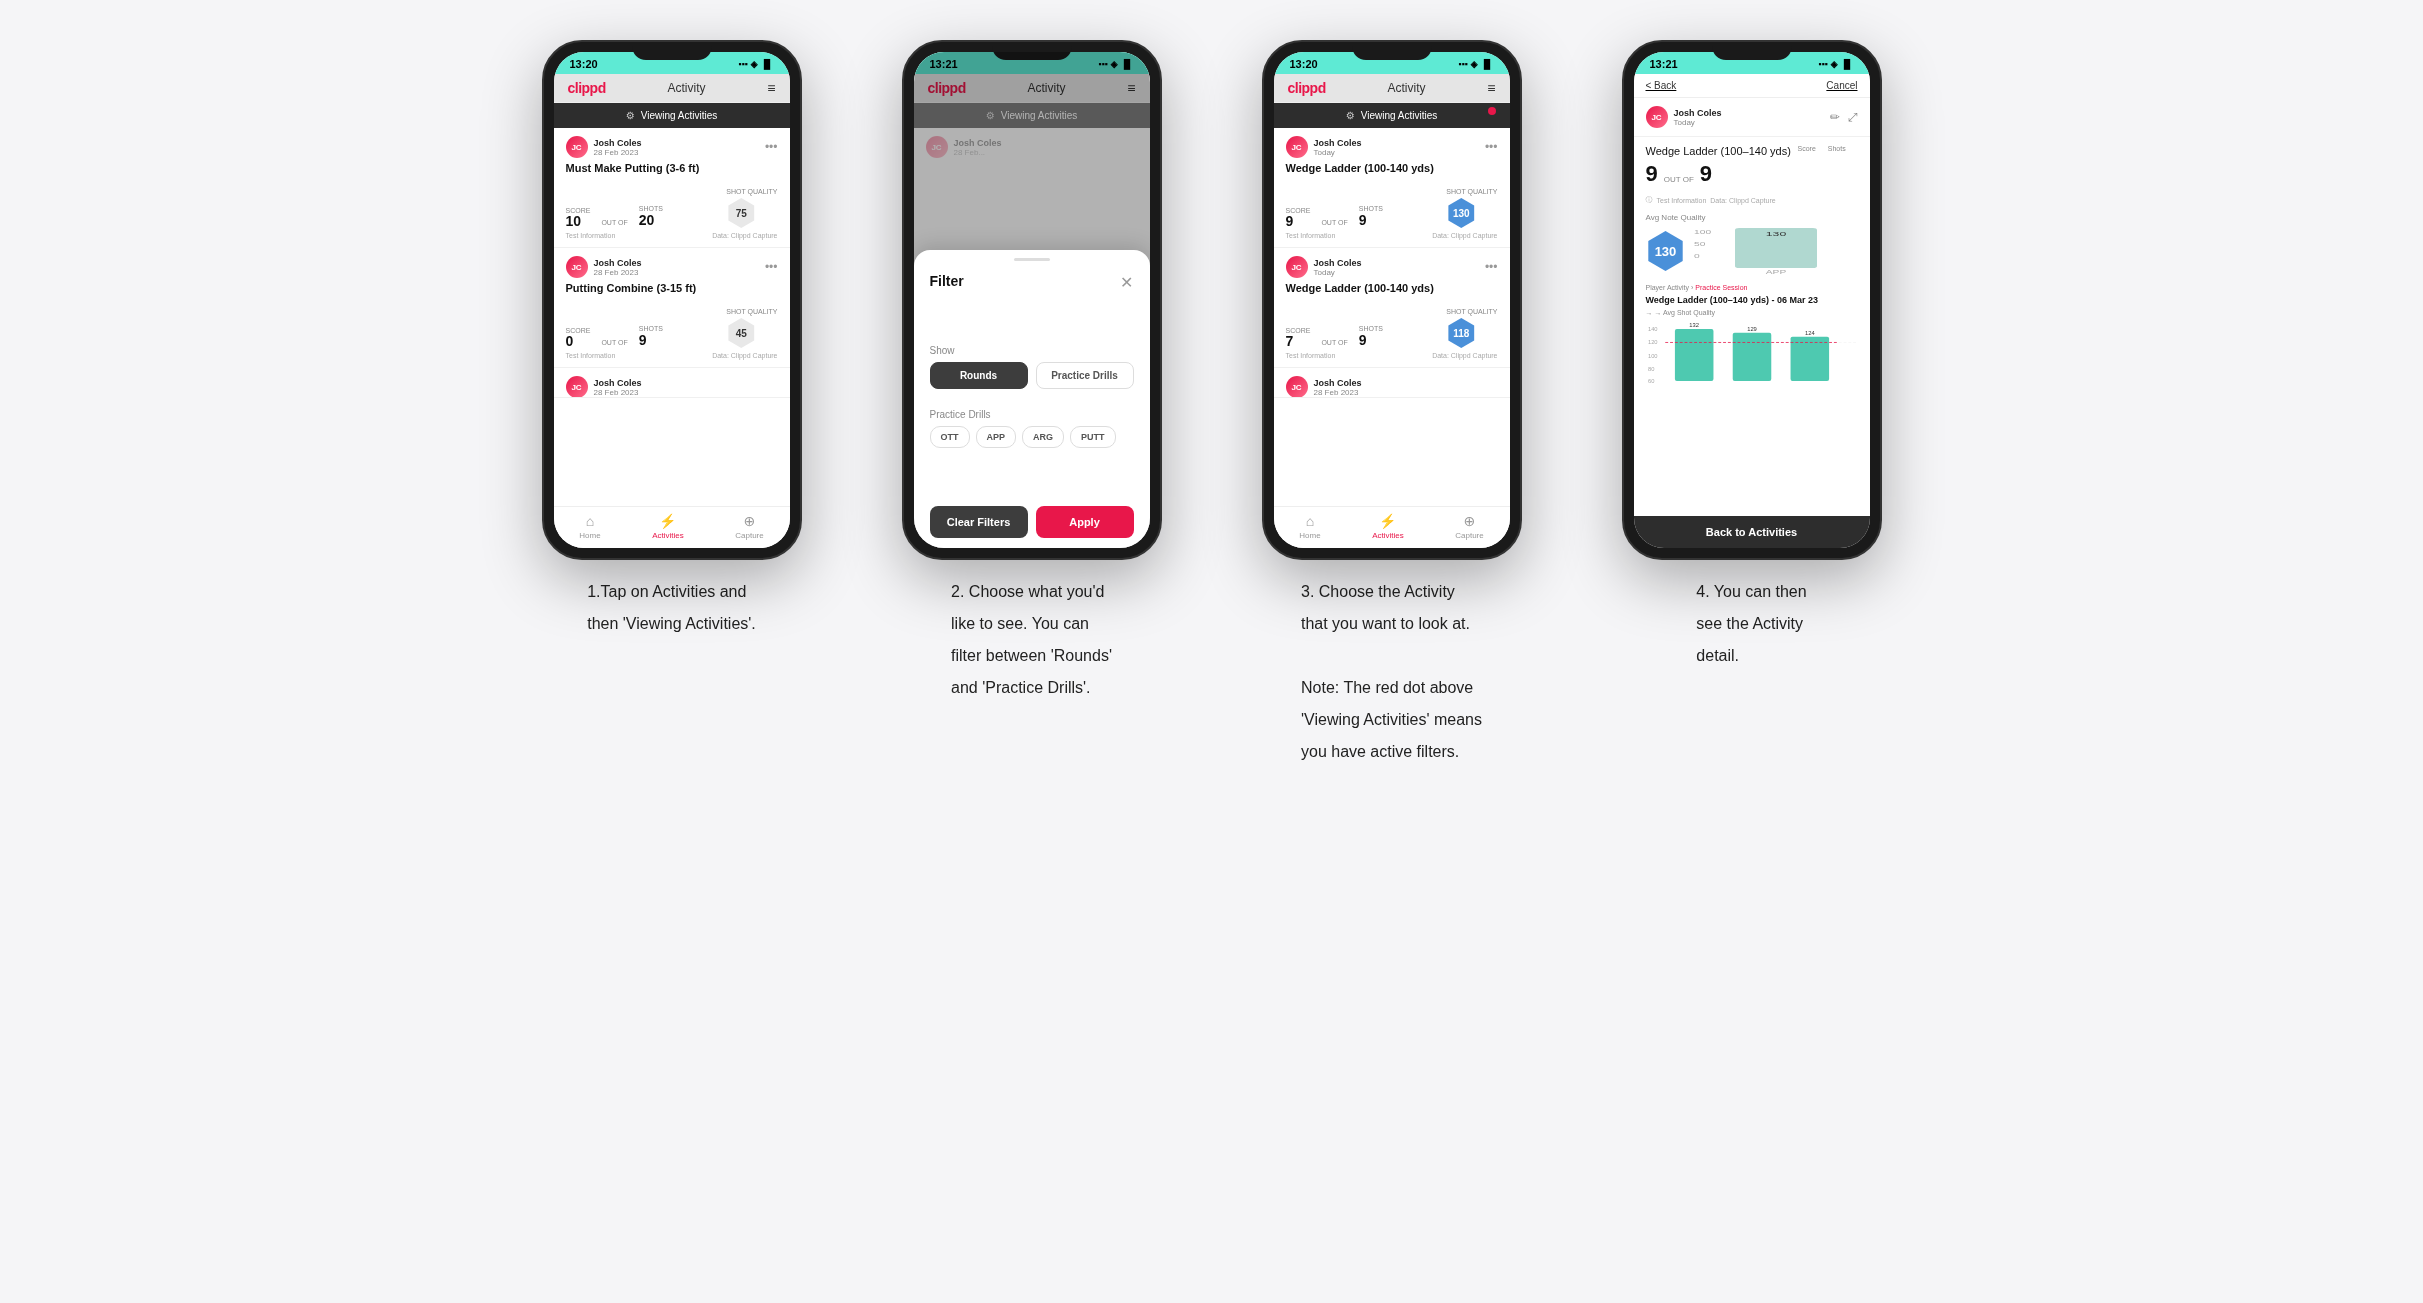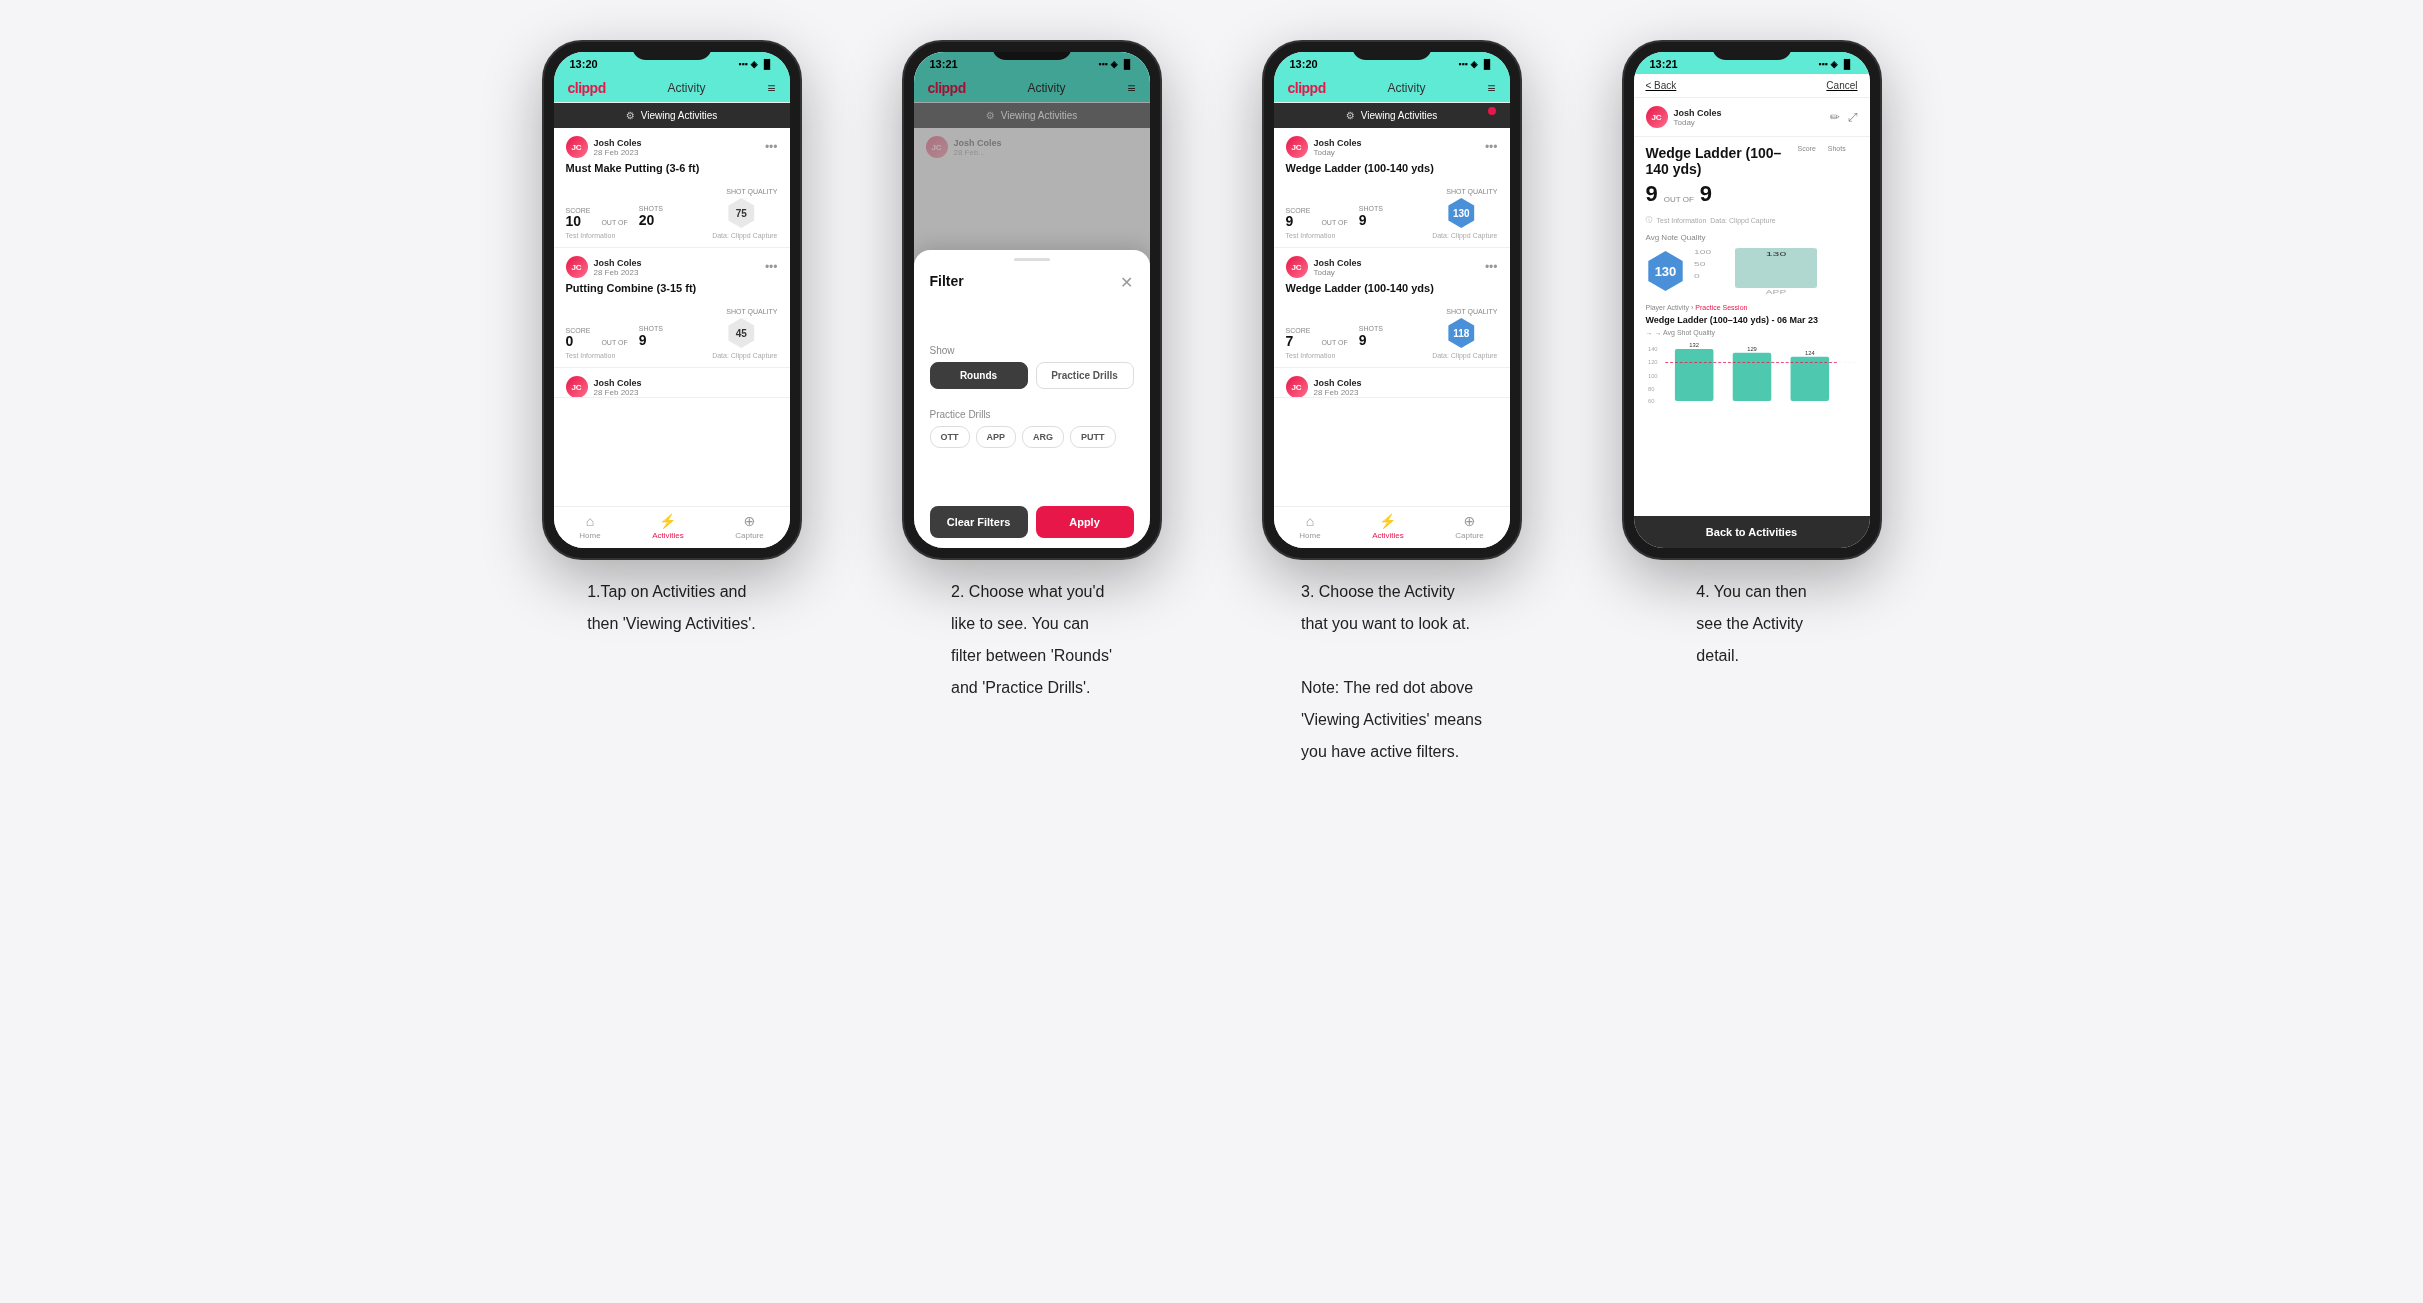--- a/index.html
+++ b/index.html
@@ -66,21 +66,21 @@
       left: 50%;
       transform: translateX(-50%);
       width: 80px;
       height: 18px;
       background: #1a1a1a;
       border-radius: 0 0 14px 14px;
       z-index: 10;
     }
     
     .app-header {
-      background: #5eead4;
+      background: #e5e5e5;
       display: flex;
       align-items: center;
       justify-content: space-between;
       padding: 6px 14px;
       border-bottom: 1px solid #eee;
     }
     .logo-text {
       color: #e8174a;
       font-weight: 800;
       font-size: 14px;
@@ -294,21 +294,21 @@
       display: flex;
       align-items: center;
       justify-content: space-between;
       padding: 8px 12px;
       border-bottom: 1px solid #f0f0f0;
     }
     .detail-user-info { display: flex; align-items: center; gap: 6px; }
     .detail-icons { display: flex; gap: 8px; color: #888; font-size: 12px; }
     .detail-content { padding: 8px 12px; flex: 1; overflow: hidden; }
     .detail-title-row { display: flex; justify-content: space-between; align-items: flex-start; margin-bottom: 4px; }
-    .detail-drill-name { font-size: 14px; font-weight: 700; color: #111; flex: 1; }
+    .detail-drill-name { font-size: 11px; font-weight: 400; color: #111; flex: 1; }
     .detail-col-label { font-size: 7px; color: #888; text-align: center; }
     .detail-score-row { display: flex; align-items: flex-end; gap: 6px; margin-bottom: 8px; }
     .big-score { font-size: 22px; font-weight: 800; color: #111; }
     .outof-text { font-size: 8px; color: #888; align-self: flex-end; margin-bottom: 3px; }
     .detail-info-small { font-size: 7px; color: #aaa; margin-bottom: 8px; display: flex; align-items: center; gap: 4px; }
     .avg-quality-section { margin-bottom: 8px; }
     .avg-quality-label { font-size: 8px; color: #888; margin-bottom: 4px; }
     .avg-quality-row { display: flex; align-items: center; gap: 8px; }
     .big-hex {
       width: 40px;

